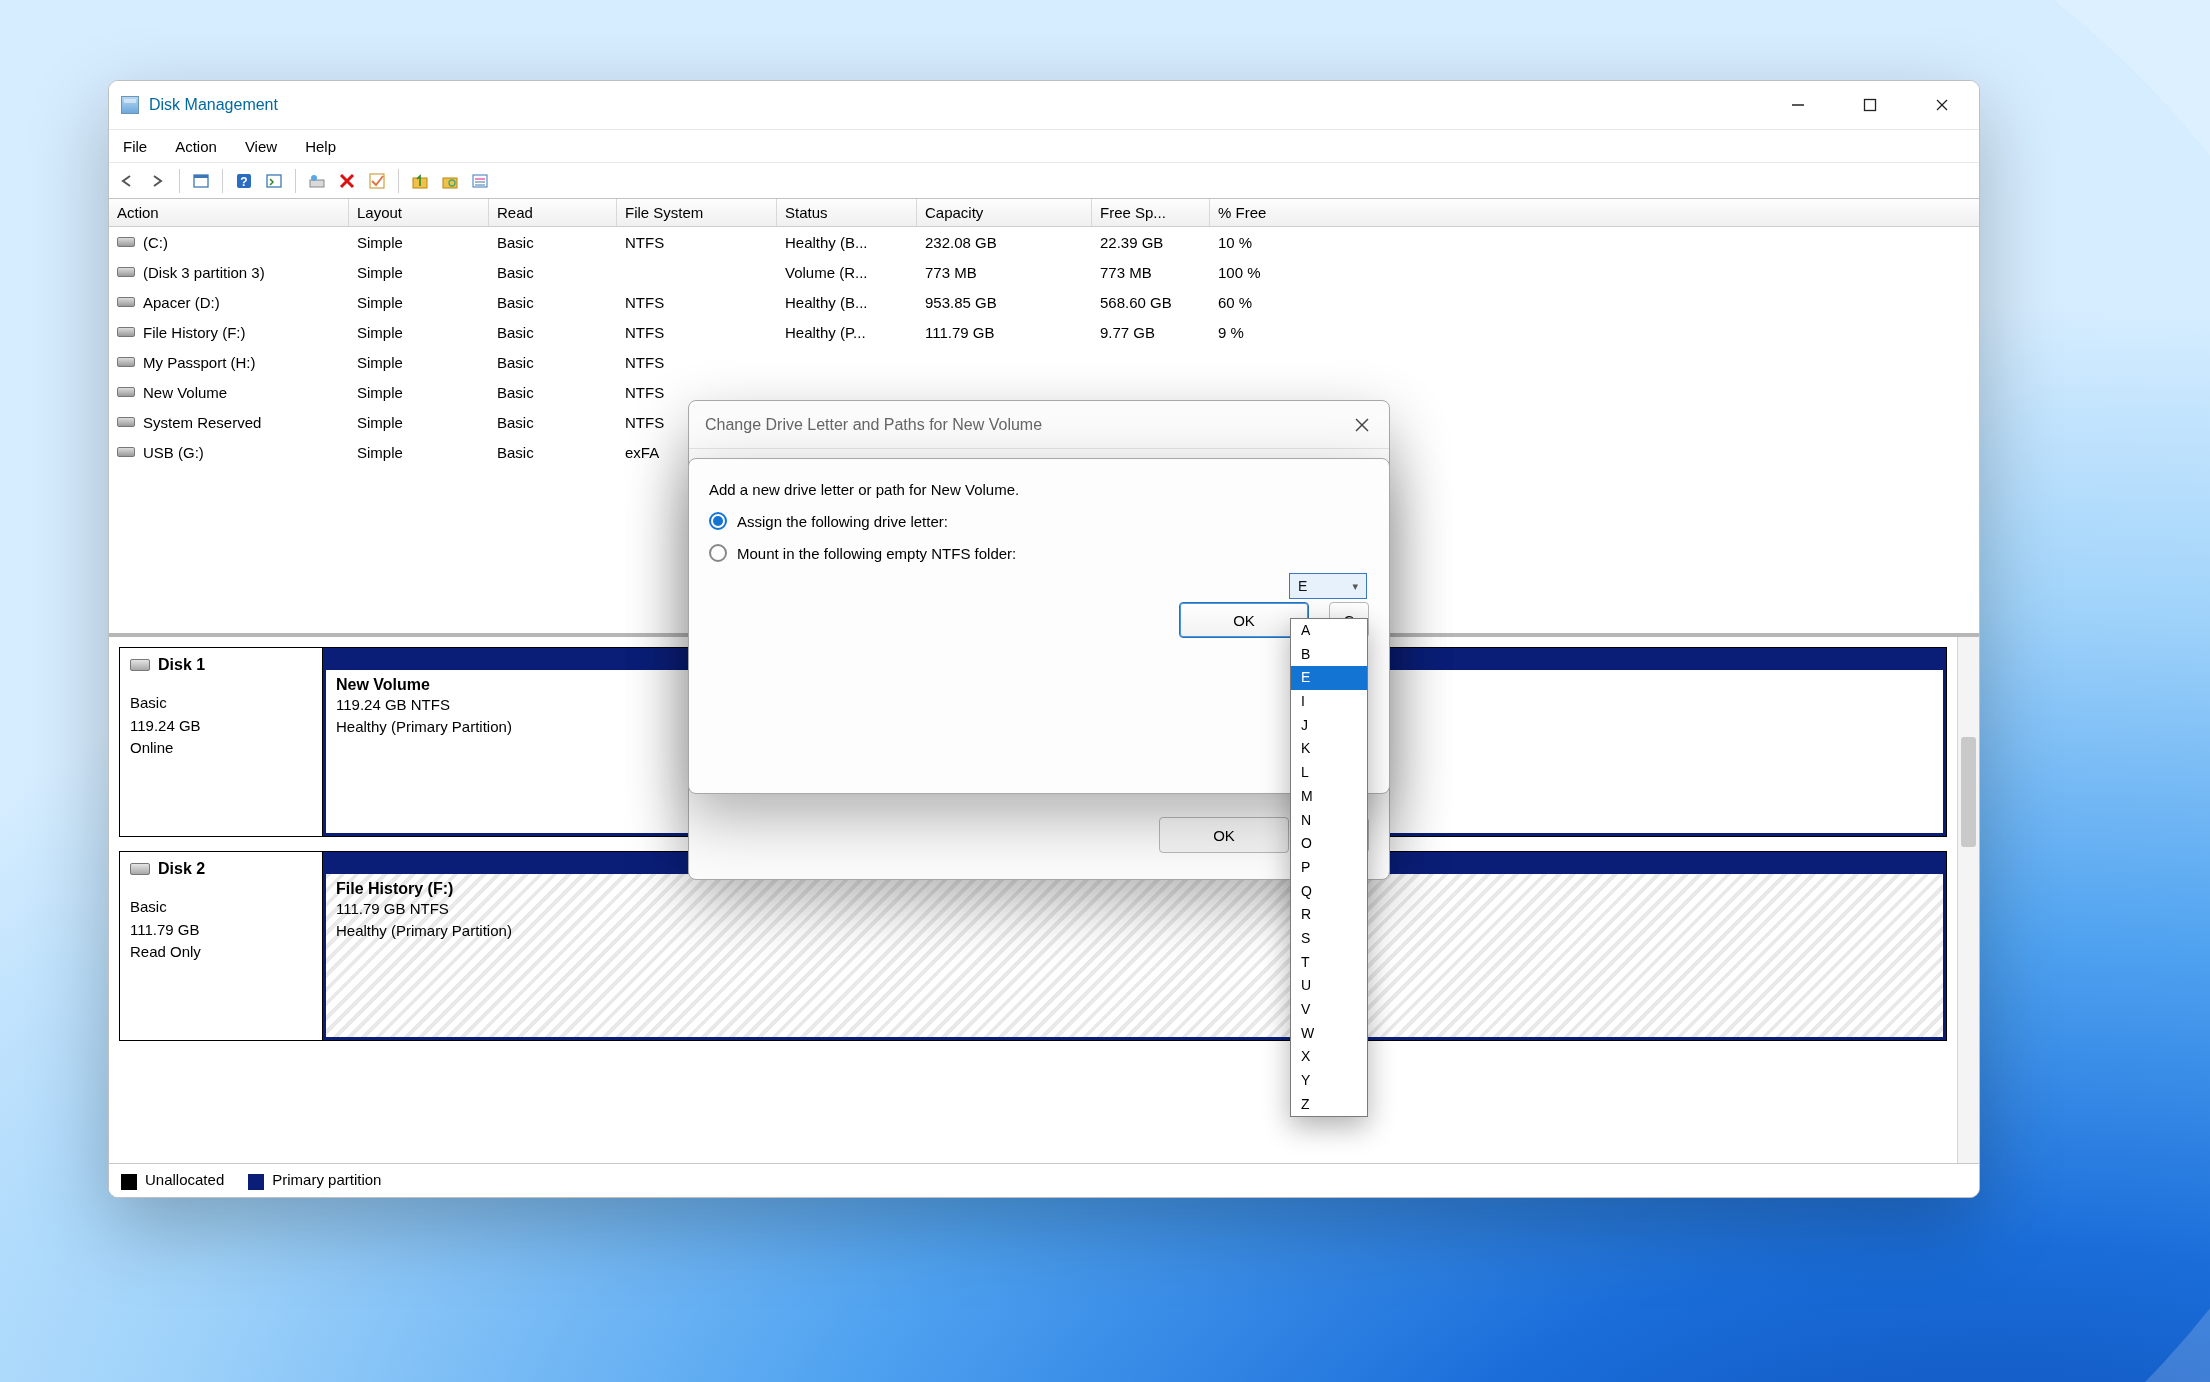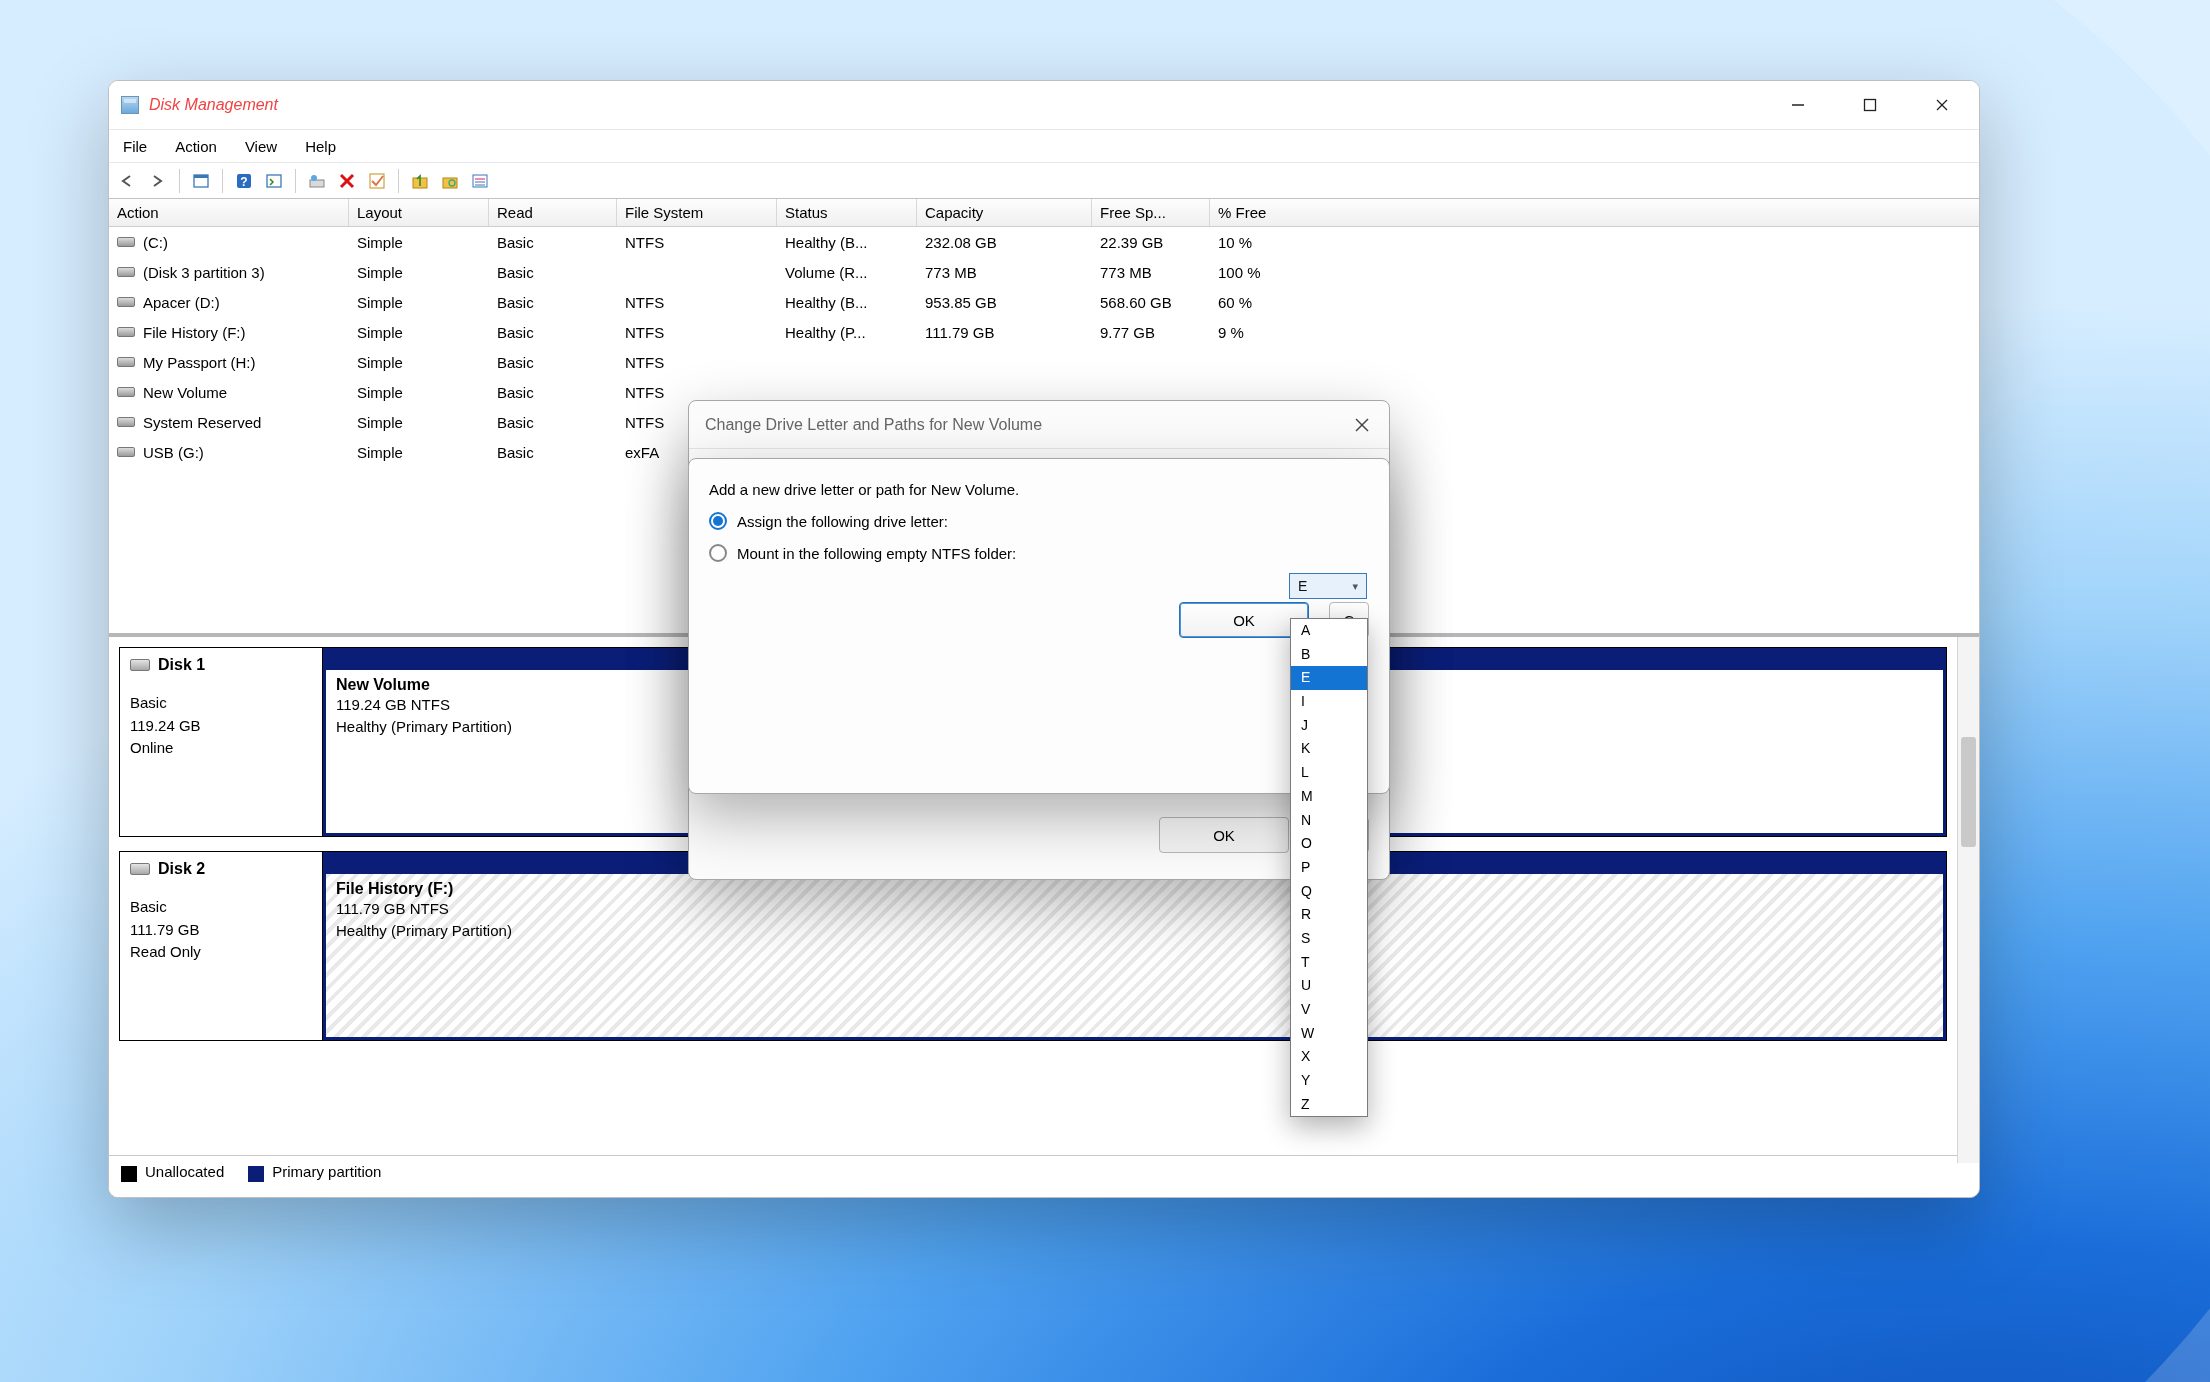--- a/index.html
+++ b/index.html
@@ -31,21 +31,21 @@
   .titlebar {
     height:48px; display:flex; align-items:center; padding:0 12px;
     background:#fff; flex-shrink:0;
   }
   .title-icon {
     width:18px; height:18px; margin-right:10px;
     background:linear-gradient(#b5d7f3,#6ea9dc); border:1px solid #6b94b5;
     position:relative;
   }
   .title-icon::after { content:""; position:absolute; left:2px; right:2px; top:2px; height:4px; background:#fff7; }
-  .title-text { font-size:16px; color:#ef4444;font-style:italic; }
+  .title-text { font-size:16px; color:#0369a1; }
   .win-controls { margin-left:auto; display:flex; gap:46px; padding-right:12px; }
   .win-btn { width:26px; height:26px; display:flex; align-items:center; justify-content:center; color:#222; }
 
   .menubar {
     height:34px; display:flex; align-items:center; gap:28px; padding:0 14px;
     border-top:1px solid #e8e8e8; border-bottom:1px solid #e8e8e8; flex-shrink:0;
     font-size:15px;
   }
   .menubar span { cursor:default; }
 
@@ -75,21 +75,21 @@
   .disk-glyph { width:20px;height:12px;background:linear-gradient(#e4e4e4,#a8a8a8);border:1px solid #777;border-radius:2px; }
   .disk-info { font-size:15px; line-height:1.5; margin-top:2px; }
   .part-track { flex:1; border:1px solid #000; border-left:none; display:flex; flex-direction:column; }
   .part-header { height:22px; background:#0a1e78; }
   .part-body { flex:1; border:3px solid #0a1e78; border-top:none; padding:6px 10px;
     background-image:repeating-linear-gradient(135deg,#e9e9e9 0 4px,#fff 4px 10px); }
   .part-body.solid { background:#fff; }
   .part-title { font-weight:bold; font-size:16px; }
   .part-meta { font-size:15px; line-height:1.45; }
 
-  .legend { position:absolute; left:0; right:0; bottom:8px; height:34px; border-top:1px solid #c8c8c8; display:flex; align-items:center; gap:24px; padding:0 12px; background:#fff; font-size:15px; }
+  .legend { position:absolute; left:0; right:0; bottom:0; height:34px; border-top:1px solid #c8c8c8; display:flex; align-items:center; gap:24px; padding:0 12px; background:#fff; font-size:15px; }
   .swatch { width:16px; height:16px; display:inline-block; margin-right:8px; vertical-align:middle; }
   .sw-black{background:#000} .sw-navy{background:#0a1e78}
 
   .vscroll { position:absolute; right:0; top:0; bottom:34px; width:22px; background:#f4f4f4; border-left:1px solid #d6d6d6; }
   .vscroll .thumb { position:absolute; left:3px; right:3px; top:100px; height:110px; background:#c9c9c9; border-radius:3px; }
 
   
   .dialog {
     position:absolute; background:#fbfbfb; border:1px solid #a7a7a7; border-radius:8px;
     box-shadow:0 22px 60px rgba(0,0,0,0.3);

